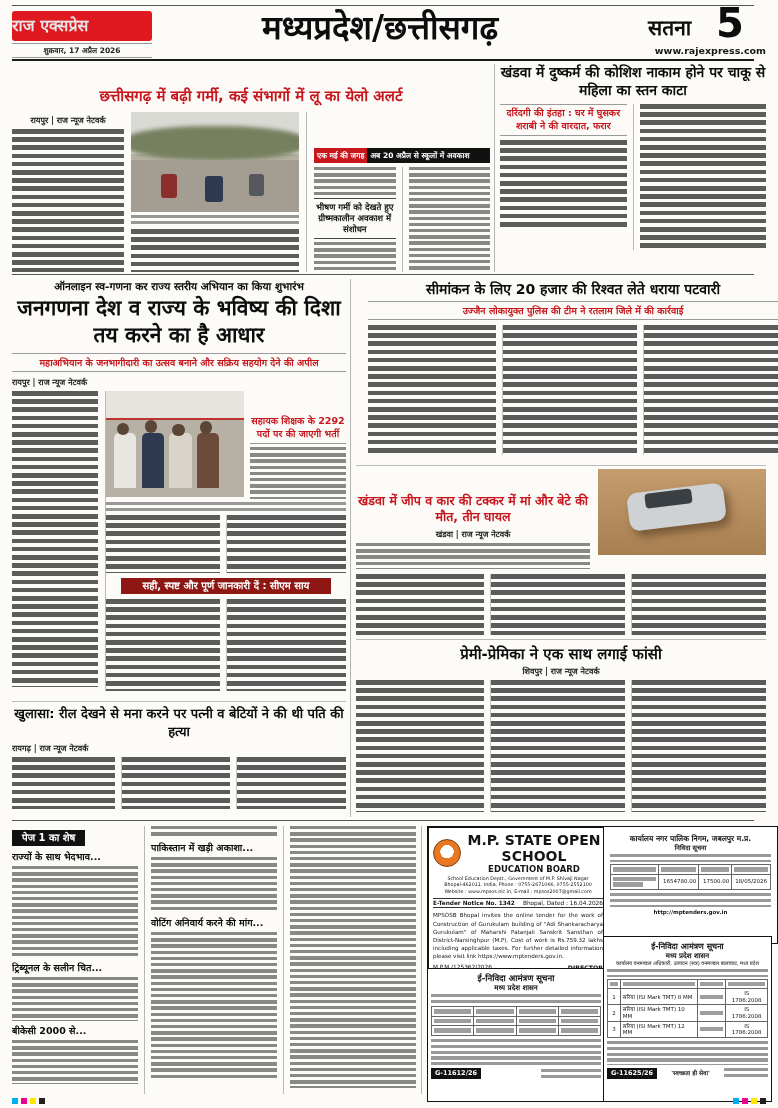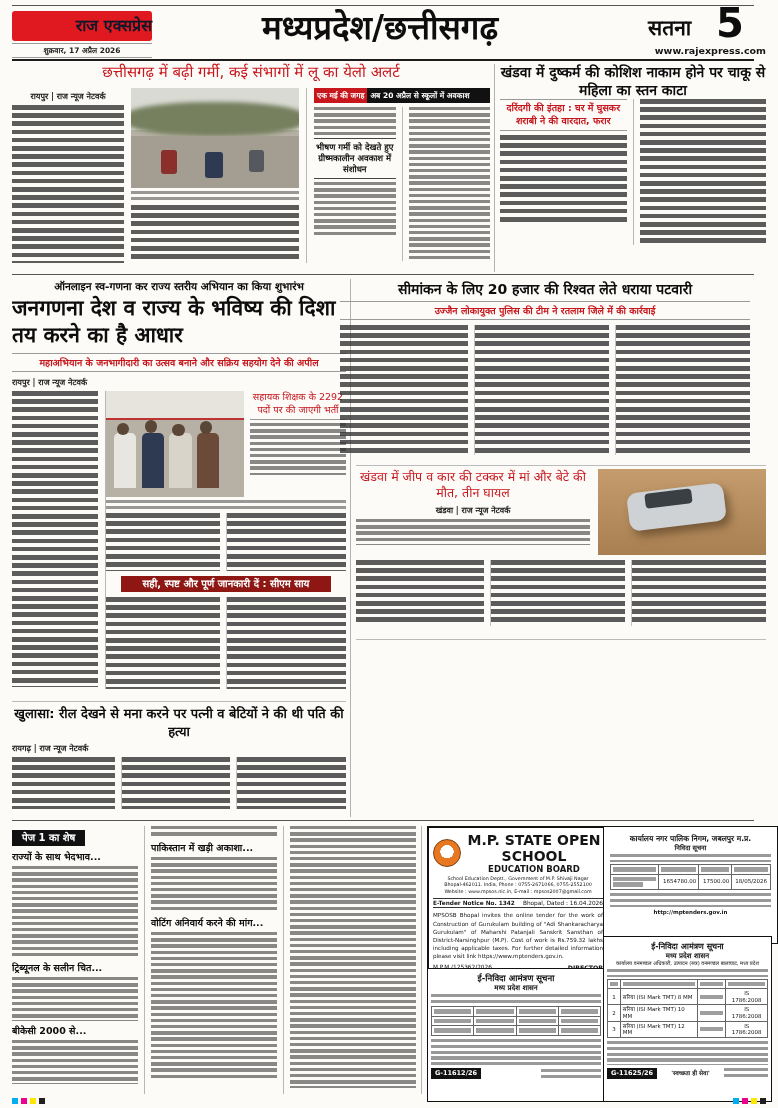--- a/index.html
+++ b/index.html
@@ -10,28 +10,28 @@
   .rule2{background:#1c1c1c;height:2px;}
   .vline{width:1px;background:#b3b3b3;}
   
   .gk{background-image:repeating-linear-gradient(to bottom,#343434 0,#343434 4.6px,transparent 4.6px,transparent 8.2px);opacity:.8;}
   .gk.fine{background-image:repeating-linear-gradient(to bottom,#4a4a4a 0,#4a4a4a 3.4px,transparent 3.4px,transparent 6.2px);opacity:.65;}
   .gk.cap{background-image:repeating-linear-gradient(to bottom,#555 0,#555 3.2px,transparent 3.2px,transparent 5.8px);opacity:.6;}
   .cols{display:flex;align-items:stretch;}
   .col{flex:1;min-width:0;}
   .col + .col{border-left:1px solid #b7b7b7;margin-left:6px;padding-left:6px;}
   .byline{font-size:8px;font-weight:bold;text-align:center;margin:2px 0 4px;color:#222;}
-  .hl-red{color:#c8161d;font-weight:normal;}
+  .hl-red{color:#c8161d;font-weight:bold;margin-top:24px;}
   .hl-blk{color:#0d0d0d;font-weight:bold;}
   .subhead-red{color:#c8161d;font-weight:bold;text-align:center;border-top:1px solid #9a9a9a;border-bottom:1px solid #9a9a9a;padding:2px 0;}
   .photo{position:relative;overflow:hidden;background:#b6b1a4;}
   .chip{display:inline-block;background:#111;color:#fff;font-weight:bold;}
   section{overflow:hidden;}
   
-  #logo{background:#e0181f;color:#0f172a;font-weight:bold;text-align:right;border-radius:3px;}
+  #logo{background:#e0181f;color:#e5e5e5;font-weight:bold;text-align:left;border-radius:3px;}
   #datestrip{border-top:1px solid #999;border-bottom:1px solid #999;text-align:center;color:#222;}
   
   .ph-sky{position:absolute;left:0;right:0;top:0;height:42%;background:#d9dad3;}
   .ph-trees{position:absolute;left:-5%;right:-5%;top:14%;height:34%;background:#76805f;border-radius:45%;filter:blur(2px);}
   .ph-road{position:absolute;left:0;right:0;bottom:0;height:52%;background:#a39d92;}
   .ph-fig{position:absolute;border-radius:3px;filter:blur(.4px);}
   .cen-banner{position:absolute;left:0;right:0;top:0;height:26%;background:#e7e4dd;border-bottom:2px solid #b33;}
   .cen-person{position:absolute;bottom:8%;width:16%;height:52%;border-radius:5px 5px 0 0;filter:blur(.4px);}
   .cen-head{position:absolute;width:9%;height:12%;border-radius:50%;background:#5a4636;filter:blur(.3px);}
   .crash-bg{position:absolute;inset:0;background:linear-gradient(#c59c6d,#a87f51);}
@@ -77,21 +77,21 @@
           <div class="ph-trees"></div>
           <div class="ph-road"></div>
           <div class="ph-fig" style="left:18%;bottom:14%;width:16px;height:24px;background:#8a2f2b;"></div>
           <div class="ph-fig" style="left:44%;bottom:10%;width:18px;height:26px;background:#2e3a52;"></div>
           <div class="ph-fig" style="left:70%;bottom:16%;width:15px;height:22px;background:#55585e;"></div>
         </div>
         <div class="gk cap" style="height:11px;margin:3px 0;"></div>
         <div class="gk" style="height:56px;"></div>
       </div>
       <div style="flex:1;min-width:0;margin-left:7px;border-left:1px solid #b7b7b7;padding-left:7px;">
-        <div style="display:flex;height:15px;overflow:hidden;">
+        <div style="display:flex;height:15px;overflow:hidden;margin-top:36px;">
           <span class="chip" style="background:#c8161d;font-size:7.5px;line-height:15px;padding:0 3px;white-space:nowrap;">एक मई की जगह</span>
           <span class="chip" style="flex:1;font-size:7.5px;line-height:15px;padding:0 3px;white-space:nowrap;overflow:hidden;">अब 20 अप्रैल से स्कूलों में अवकाश</span>
         </div>
         <div style="display:flex;margin-top:4px;">
           <div style="flex:1;min-width:0;">
             <div class="gk fine" style="height:28px;"></div>
             <div style="border-top:1px solid #444;border-bottom:1px solid #444;padding:3px 1px;margin:3px 0;font-size:8.5px;font-weight:bold;text-align:center;line-height:1.3;">भीषण गर्मी को देखते हुए ग्रीष्मकालीन अवकाश में संशोधन</div>
             <div class="gk fine" style="height:56px;"></div>
           </div>
           <div style="flex:1;min-width:0;border-left:1px solid #b7b7b7;margin-left:6px;padding-left:6px;">
@@ -99,36 +99,36 @@
           </div>
         </div>
       </div>
     </div>
   </section>
 
   <div class="abs vline" style="left:494px;top:64px;height:208px;"></div>
 
   <section class="abs" style="left:500px;top:63px;width:266px;height:209px;">
     <div class="hl-blk" style="font-size:14px;text-align:center;line-height:1.3;">खंडवा में दुष्कर्म की कोशिश नाकाम होने पर चाकू से महिला का स्तन काटा</div>
-    <div style="display:flex;">
+    <div style="display:flex;margin-top:5px;">
       <div style="flex:1;min-width:0;">
         <div class="subhead-red" style="font-size:9.5px;line-height:1.35;">दरिंदगी की इंतहा : घर में घुसकर शराबी ने की वारदात, फरार</div>
         <div class="gk" style="height:88px;margin-top:4px;"></div>
       </div>
       <div style="flex:1;min-width:0;border-left:1px solid #b7b7b7;margin-left:6px;padding-left:6px;">
         <div class="gk" style="height:146px;"></div>
       </div>
     </div>
   </section>
 
   <div class="abs rule" style="left:12px;top:274px;width:742px;"></div>
 
   <section class="abs" style="left:12px;top:279px;width:334px;height:420px;">
     <div class="hl-blk" style="font-size:10.5px;text-align:center;">ऑनलाइन स्व-गणना कर राज्य स्तरीय अभियान का किया शुभारंभ</div>
-    <div class="hl-blk" style="font-size:21px;line-height:1.28;margin-top:2px;">जनगणना देश व राज्य के भविष्य की दिशा तय करने का है आधार</div>
+    <div class="hl-blk" style="font-size:21px;text-align:center;line-height:1.28;margin-top:2px;">जनगणना देश व राज्य के भविष्य की दिशा तय करने का है आधार</div>
     <div class="subhead-red" style="font-size:9.5px;margin-top:4px;">महाअभियान के जनभागीदारी का उत्सव बनाने और सक्रिय सहयोग देने की अपील</div>
     <div class="byline" style="text-align:left;margin-top:4px;">रायपुर | राज न्यूज नेटवर्क</div>
     <div style="display:flex;">
       <div style="width:86px;flex:0 0 auto;">
         <div class="gk" style="height:296px;"></div>
       </div>
       <div style="flex:1;min-width:0;margin-left:7px;border-left:1px solid #b7b7b7;">
         <div style="display:flex;">
           <div class="photo" style="width:138px;height:106px;flex:0 0 auto;">
             <div class="cen-banner"></div>
@@ -155,21 +155,21 @@
         <div class="cols">
           <div class="col gk" style="height:92px;"></div>
           <div class="col gk" style="height:92px;"></div>
         </div>
       </div>
     </div>
   </section>
 
   <div class="abs vline" style="left:350px;top:279px;height:538px;"></div>
 
-  <section class="abs" style="left:340px;top:279px;width:410px;height:184px;">
+  <section class="abs" style="left:368px;top:279px;width:410px;height:184px;">
     <div class="hl-blk" style="font-size:14px;text-align:center;">सीमांकन के लिए 20 हजार की रिश्वत लेते धराया पटवारी</div>
     <div class="subhead-red" style="font-size:9.5px;margin-top:3px;">उज्जैन लोकायुक्त पुलिस की टीम ने रतलाम जिले में की कार्रवाई</div>
     <div class="cols" style="margin-top:5px;">
       <div class="col gk" style="height:130px;"></div>
       <div class="col gk" style="height:130px;"></div>
       <div class="col gk" style="height:130px;"></div>
     </div>
   </section>
 
   <div class="abs rule" style="left:356px;top:465px;width:410px;background:#bbb;"></div>
@@ -189,20 +189,29 @@
     </div>
     <div class="cols" style="margin-top:5px;">
       <div class="col gk" style="height:66px;"></div>
       <div class="col gk" style="height:66px;"></div>
       <div class="col gk" style="height:66px;"></div>
     </div>
   </section>
 
   <div class="abs rule" style="left:356px;top:639px;width:410px;background:#bbb;"></div>
 
+  <section class="abs" style="left:356px;top:643px;width:410px;height:174px;">
+    <div class="hl-blk" style="font-size:15px;text-align:center;">प्रेमी-प्रेमिका ने एक साथ लगाई फांसी</div>
+    <div class="byline">शिवपुर | राज न्यूज नेटवर्क</div>
+    <div class="cols">
+      <div class="col gk" style="height:132px;"></div>
+      <div class="col gk" style="height:132px;"></div>
+      <div class="col gk" style="height:132px;"></div>
+    </div>
+  </section>
 
   <div class="abs rule" style="left:12px;top:701px;width:334px;background:#bbb;"></div>
 
   <section class="abs" style="left:12px;top:705px;width:334px;height:112px;">
     <div class="hl-blk" style="font-size:13px;text-align:center;line-height:1.35;">खुलासा: रील देखने से मना करने पर पत्नी व बेटियों ने की थी पति की हत्या</div>
     <div class="byline" style="text-align:left;">रायगढ़ | राज न्यूज नेटवर्क</div>
     <div class="cols">
       <div class="col gk" style="height:52px;"></div>
       <div class="col gk" style="height:52px;"></div>
       <div class="col gk" style="height:52px;"></div>

